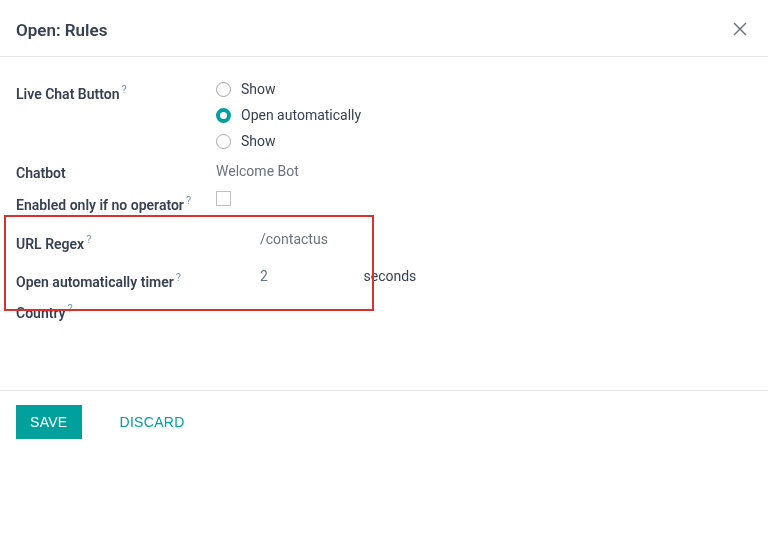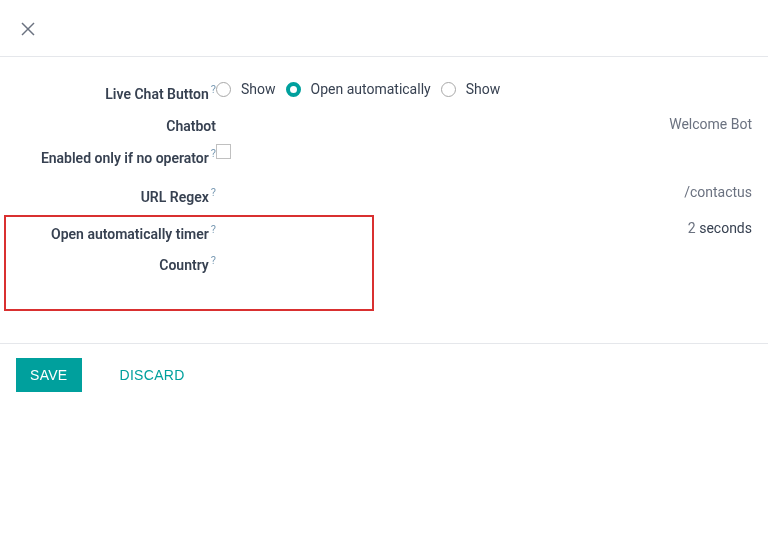--- a/index.html
+++ b/index.html
@@ -39,21 +39,20 @@
       border-top: 1px solid #e5e7eb;
       margin: 0;
     }
     .form-body {
       padding: 24px 16px 16px 16px;
     }
     .form-row {
       display: flex;
       align-items: flex-start;
       margin-bottom: 8px;
-      text-align: right;
     }
     .label-col {
       width: 200px;
       flex-shrink: 0;
       padding-top: 2px;
       font-weight: 600;
       color: #374151;
     }
     .value-col {
       flex: 1;
@@ -62,21 +61,21 @@
     .help-sup {
       color: #7c9cb5;
       font-size: 11px;
       font-weight: 400;
       margin-left: 2px;
       cursor: pointer;
       vertical-align: super;
     }
     .radio-group {
       display: flex;
-      flex-direction: row;
+      flex-direction: column;
       gap: 10px;
     }
     .radio-item {
       display: flex;
       align-items: center;
       gap: 10px;
       cursor: pointer;
     }
     .radio-circle {
       width: 15px;
@@ -152,20 +151,21 @@
     }
     .label-section-other {
       margin-top: 16px;
       gap: 44px;
     }
   </style>
 </head>
 <body>
 
 <div class="header">
+  <div class="header-title">Open: Rules</div>
   <div class="close-btn">
     <svg width="16" height="16" viewBox="0 0 16 16" fill="none" stroke="currentColor" stroke-width="1.5">
       <line x1="2" y1="2" x2="14" y2="14"></line>
       <line x1="14" y1="2" x2="2" y2="14"></line>
     </svg>
   </div>
 </div>
 
 <hr class="divider">
 

